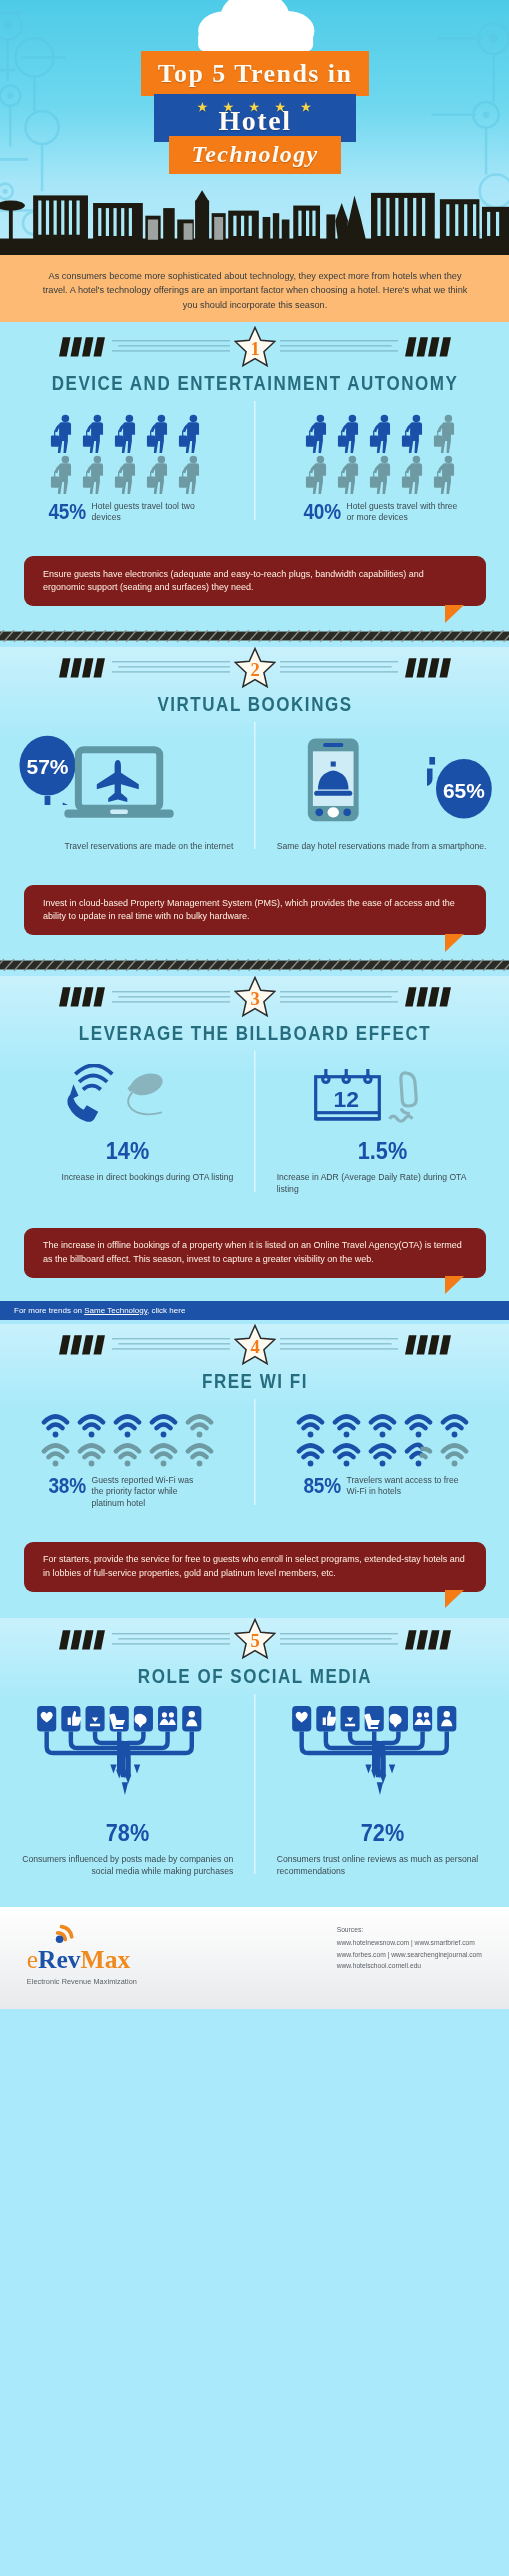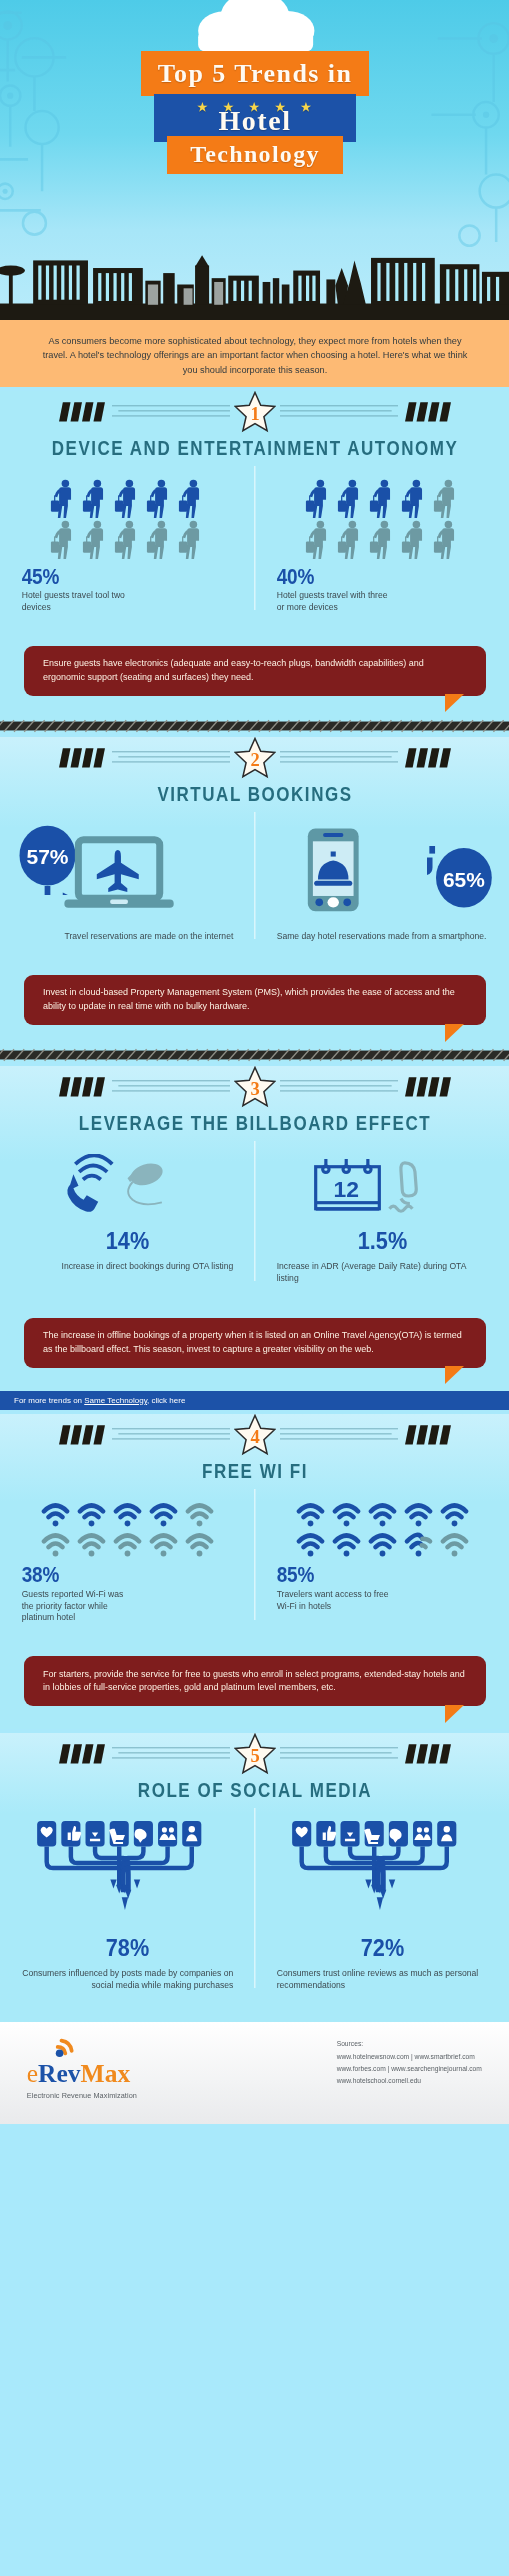--- a/index.html
+++ b/index.html
@@ -6,21 +6,21 @@
   body {
     width: 510px;
     font-family: "Liberation Sans", sans-serif;
     background: #a9e9fb;
   }
   .page { width: 510px; position: relative; overflow: hidden; }
 
   
   .header {
     position: relative;
-    height: 320px;
+    height: 255px;
     background: linear-gradient(180deg,#4ecbe8 0%,#6fd8ef 42%,#a7e6f8 72%,#b9ecfb 100%);
     overflow: hidden;
     padding-left: 47px;
   }
   .circuit { position:absolute; top:0; opacity:.42; }
   .circuit.left { left:-3.8px; }
   .circuit.right { right:-3.8px; }
   .cloud-top {
     position:absolute; left:50%; transform:translateX(-50%); top:-5.1px;
     width:147px; height:69px;
@@ -44,20 +44,21 @@
     background:#1c52a8;
     font-size:28px;
     padding:2.5px 36px 7.6px;
     margin-top:-2.5px;
   }
   .band-3 {
     background:#f47b16;
     font-size:24px;
     padding:6.4px 23px 7.6px;
     margin-top:-6.4px;
+    font-style:italic;
   }
   .stars { line-height:0; padding-top:5.7px; }
   .stars span { color:#f7d64b; font-size:11.5px; margin:0 7px; }
   .skyline { position:absolute; bottom:0; left:0; width:510px; height:71px; }
 
   
   .intro {
     background:#fdba74;
     padding:14px 39px 10.2px;
     text-align:center;
@@ -100,21 +101,21 @@
   }
 
   
   .cols { display:flex; position:relative; padding:21.7px 0 6.4px; }
   .col { width:50%; padding:0 21.7px; text-align:center; position:relative; }
   .divider {
     position:absolute; left:50%; top:9px; bottom:10.2px; width:1.3px;
     background:rgba(255,255,255,.85); transform:translateX(-50%);
   }
 
-  .stat-line { display:flex; align-items:flex-start; justify-content:center; gap:5.7px; margin-top:6.4px;flex-direction:column; }
+  .stat-line { display:flex; align-items:flex-start; justify-content:center; gap:5.7px; margin-top:6.4px; }
   .pct {
     color:#1a50a8; font-weight:bold; font-size:19px; line-height:1;
     font-family:"Liberation Sans",sans-serif; letter-spacing:-.01em;
     transform:scaleY(1.12); transform-origin:left top; white-space:nowrap;
   }
   .stat-cap { color:#3d4a50; font-size:8.6px; line-height:1.34; text-align:left; max-width:115px; }
   .cap-center { color:#3d4a50; font-size:8.6px; line-height:1.38; margin-top:10.2px; }
   .cap-right { text-align:right; }
   .cap-left { text-align:left; }
 

